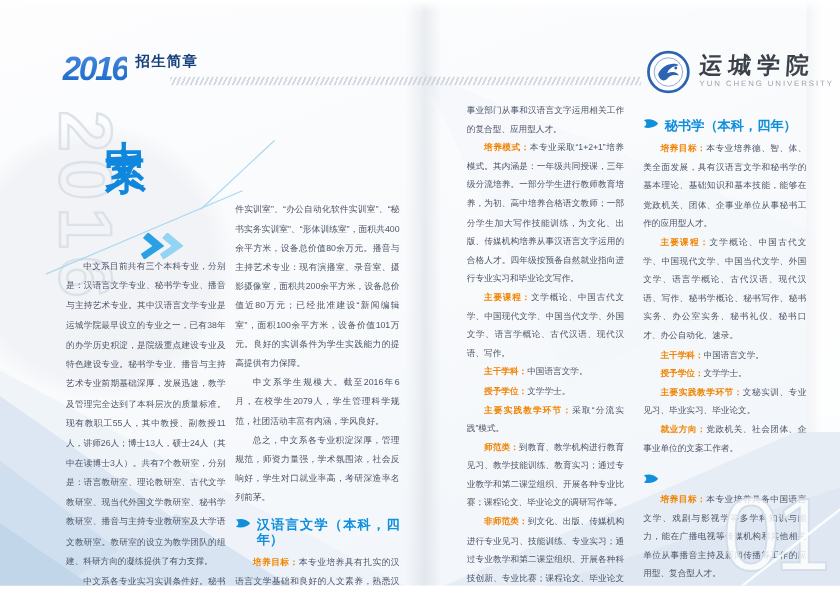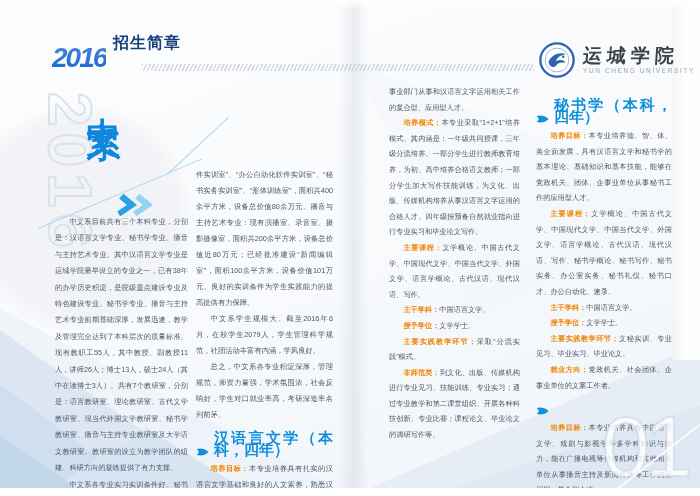--- a/index.html
+++ b/index.html
@@ -39,21 +39,21 @@
     background:linear-gradient(90deg,rgba(130,145,165,0) 0%,rgba(130,145,165,.10) 40%,rgba(150,162,180,.18) 52%,rgba(130,145,165,0) 100%);}
   .edge-r{left:672px;top:0;width:28px;height:360px;
     background:linear-gradient(90deg,rgba(150,160,178,.12),rgba(255,255,255,0) 45%),linear-gradient(90deg,#ffffff,#ffffff);opacity:.9;}
   .edge-t{left:0;top:0;width:700px;height:10px;background:linear-gradient(180deg,#ffffff,rgba(255,255,255,0));}
 
   
   .h-year{left:52px;top:42px;font-size:28px;font-weight:bold;font-style:italic;
     color:#2173d3;letter-spacing:-2px;
     background:linear-gradient(180deg,#4a8ade 0%,#1565c8 100%);
     -webkit-background-clip:text;background-clip:text;-webkit-text-fill-color:transparent;}
-  .h-title{left:113px;top:33px;font-size:16px;font-weight:bold;color:#16407e;letter-spacing:1px;}
+  .h-title{left:113px;top:43px;font-size:12px;font-weight:bold;color:#16407e;letter-spacing:1px;}
   .h-rule{left:142px;top:64px;width:392px;height:7px;opacity:.75;
     background:repeating-linear-gradient(115deg,#c7ccd6 0 1.5px,rgba(255,255,255,0) 1.5px 3.5px);}
   .logo-wrap{left:538px;top:41px;display:flex;align-items:flex-start;gap:7px;}
   .logo-emblem{width:38px;height:38px;}
   .logo-text{display:flex;flex-direction:column;margin-top:3px;}
   .logo-cn{font-family:"DejaVu Serif","Liberation Serif",serif;font-size:19px;font-weight:bold;
     color:#3c4249;letter-spacing:5px;line-height:22px;transform:skewX(-4deg);}
   .logo-en{font-size:6.5px;color:#9aa3ad;letter-spacing:1.6px;margin-top:1px;}
 
   
@@ -68,22 +68,22 @@
 
   
   .col{color:#4c5568;text-align:justify;}
   .col p{margin:0;text-align:justify;}
   .ind{text-indent:2em;}
   .colA{left:55px;top:214px;width:133px;font-size:7.2px;line-height:16.4px;}
   .colB{left:196px;top:167px;width:137px;font-size:7.3px;line-height:16px;}
   .colC{left:389px;top:84px;width:131px;font-size:7.2px;line-height:15.6px;}
   .colD{left:536px;top:99px;width:136px;font-size:7.2px;line-height:15.6px;}
   .lbl{color:#f08300;font-weight:bold;}
-  .sec-h{display:flex;align-items:flex-end;gap:5px;color:#0f8fdc;font-weight:bold;
-    font-size:15px;line-height:12px;margin:9px 0 5px 0;text-indent:0;}
+  .sec-h{display:flex;align-items:flex-start;gap:5px;color:#0f8fdc;font-weight:bold;
+    font-size:11px;line-height:12px;margin:9px 0 5px 0;text-indent:0;}
   .sec-h .bullet{flex:0 0 auto;}
   .gap-top{margin-top:14px;}
 
   
   .pagenum{left:602px;top:396px;font-size:86px;font-weight:300;letter-spacing:-5px;
     color:rgba(255,255,255,.78);-webkit-text-stroke:1.5px rgba(208,219,231,.95);line-height:100px;}
   .pn-line{left:612px;top:492px;width:118px;height:2px;background:rgba(255,255,255,.85);
     transform:rotate(-38deg);transform-origin:left top;}
 </style>
 </head>
@@ -148,20 +148,21 @@
     <p class="ind"><span class="lbl">培养目标：</span><span>本专业培养具有扎实的汉语言文学基础和良好的人文素养，熟悉汉语言及中国文学的基础知识，具有较强的审美能力和中文表达能力，具有初步的语言文学研究能力，同时具有一定的跨文化交流能力，能在教育、文化、出版、传媒机构以及机关</span></p>
   </div>
 
   <div class="abs col colC">
     <p>事业部门从事和汉语言文字运用相关工作的复合型、应用型人才。</p>
     <p class="ind"><span class="lbl">培养模式：</span><span>本专业采取“1+2+1”培养模式。其内涵是：一年级共同授课，三年级分流培养。一部分学生进行教师教育培养，为初、高中培养合格语文教师；一部分学生加大写作技能训练，为文化、出版、传媒机构培养从事汉语言文字运用的合格人才。四年级按预备自然就业指向进行专业实习和毕业论文写作。</span></p>
     <p class="ind"><span class="lbl">主要课程：</span><span>文学概论、中国古代文学、中国现代文学、中国当代文学、外国文学、语言学概论、古代汉语、现代汉语、写作。</span></p>
     <p class="ind"><span class="lbl">主干学科：</span><span>中国语言文学。</span></p>
     <p class="ind"><span class="lbl">授予学位：</span><span>文学学士。</span></p>
     <p class="ind"><span class="lbl">主要实践教学环节：</span><span>采取“分流实践”模式。</span></p>
+    <p class="ind"><span class="lbl">师范类：</span><span>到教育、教学机构进行教育见习、教学技能训练、教育实习；通过专业教学和第二课堂组织、开展各种专业比赛；课程论文、毕业论文的调研写作等。</span></p>
     <p class="ind"><span class="lbl">非师范类：</span><span>到文化、出版、传媒机构进行专业见习、技能训练、专业实习；通过专业教学和第二课堂组织、开展各种科技创新、专业比赛；课程论文、毕业论文的调研写作等。</span></p>
 
   </div>
 
   <div class="abs col colD">
     <div class="sec-h" style="margin-top:0;">
       <svg class="bullet" width="13" height="8" viewBox="0 0 16 10">
         <path d="M15.5 5 C12 0.5,4.5 -0.5,0.5 1.5 C4 3,4 7,0.5 8.5 C4.5 10.5,12 9.5,15.5 5 Z" fill="#0f8fdc"></path>
       </svg>
       <span>秘书学（本科，四年）</span>

